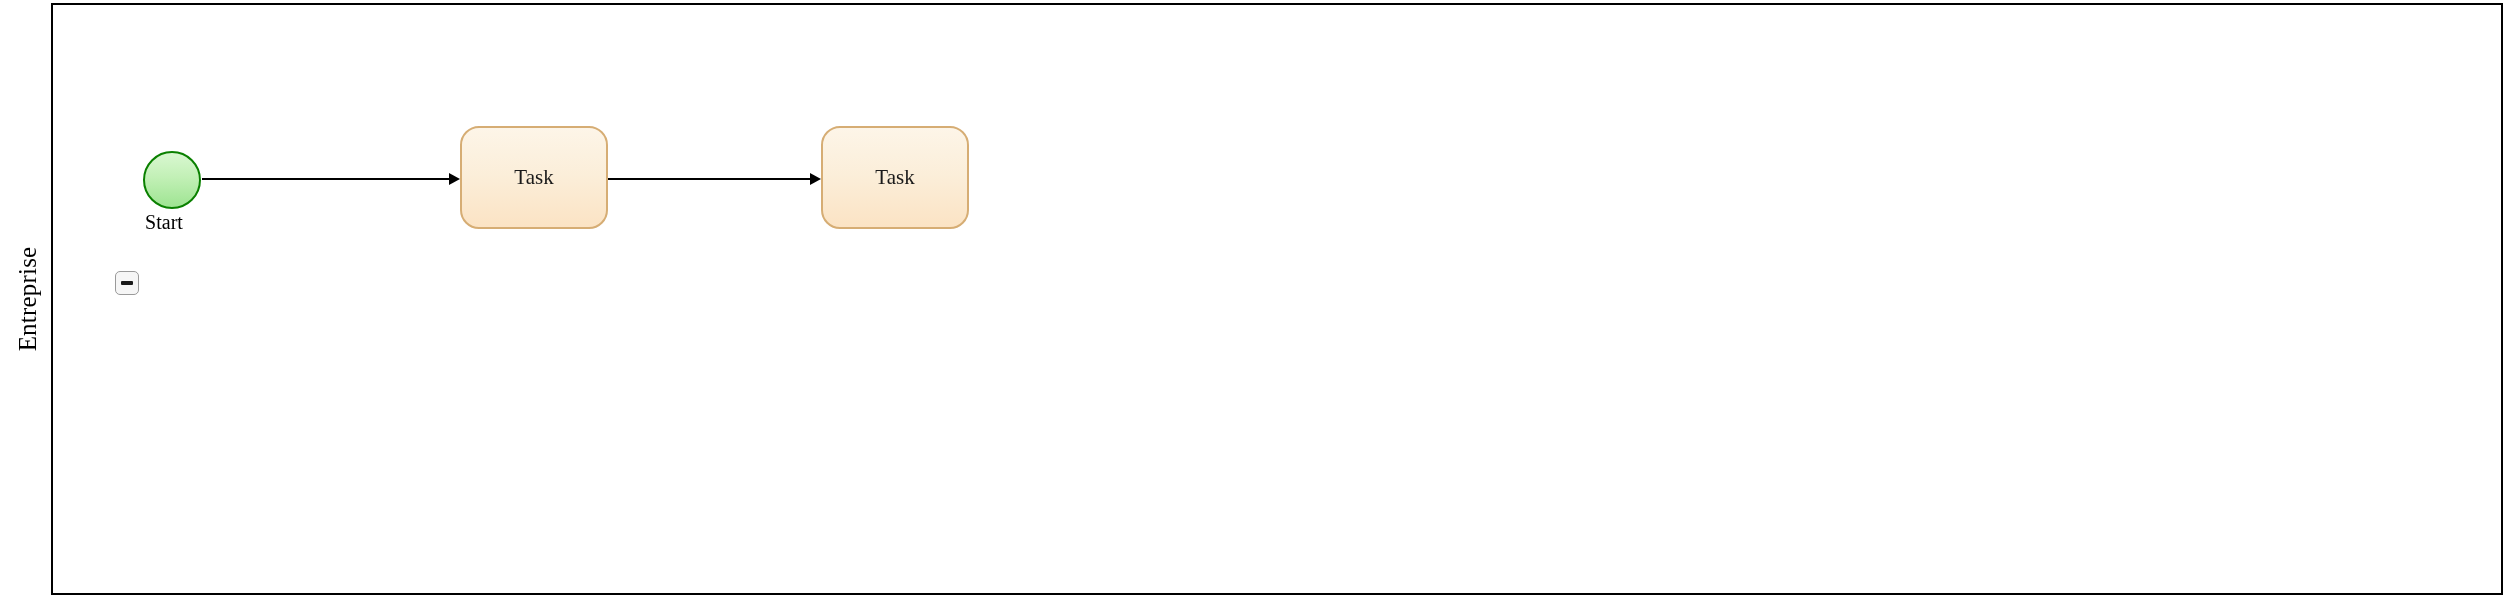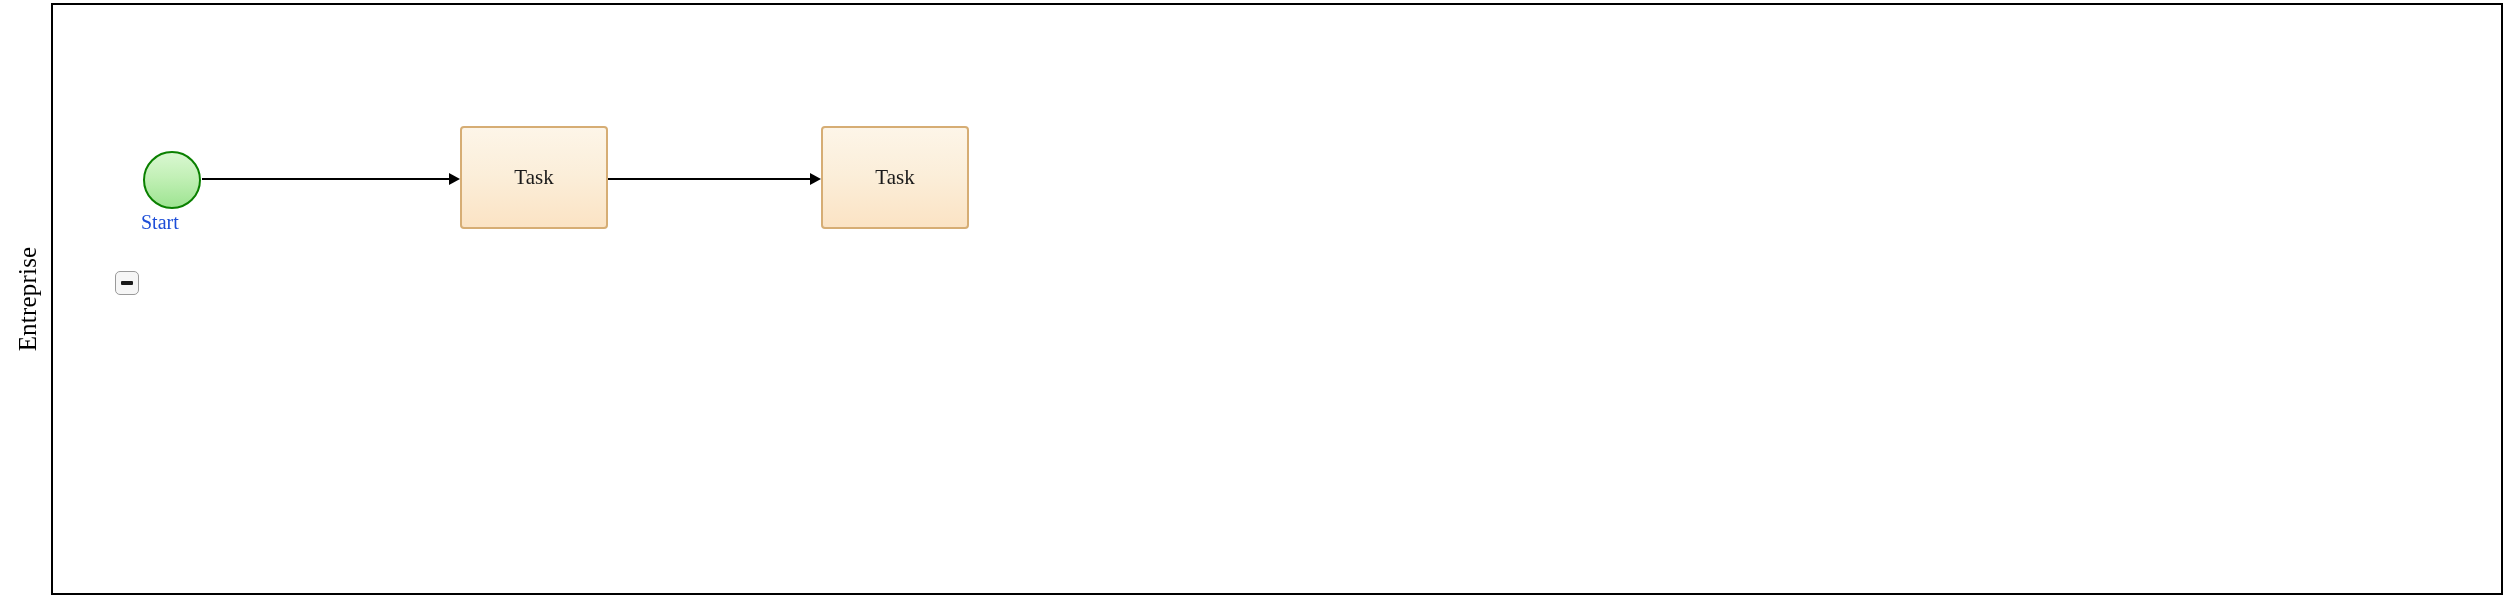--- a/index.html
+++ b/index.html
@@ -99,35 +99,36 @@
     top: 148px;
     width: 58px;
     height: 58px;
     box-sizing: border-box;
     border: 2.4px solid #0a8000;
     border-radius: 50%;
     background: linear-gradient(180deg, #d9f7d1 0%, #c2f0b6 45%, #9ee492 100%);
   }
   .start-label {
     position: absolute;
-    left: 88px;
+    left: 82px;
     top: 208px;
     width: 58px;
+    text-align: center;
     font-family: "Liberation Serif", "DejaVu Serif", serif;
     font-size: 20px;
-    color: #1d4ed8;
+    color: #000000;
     white-space: nowrap;
   }
 
   
   .task {
     position: absolute;
     box-sizing: border-box;
     border: 2px solid #d6ad74;
-    border-radius: 4px;
+    border-radius: 19px;
     background: linear-gradient(180deg, #fdf5e8 0%, #fbeed9 48%, #fbe3c4 100%);
     display: flex;
     align-items: center;
     justify-content: center;
   }
   .task-label {
     font-family: "Liberation Serif", "DejaVu Serif", serif;
     font-size: 21px;
     color: #1a1a1a;
     text-align: center;

